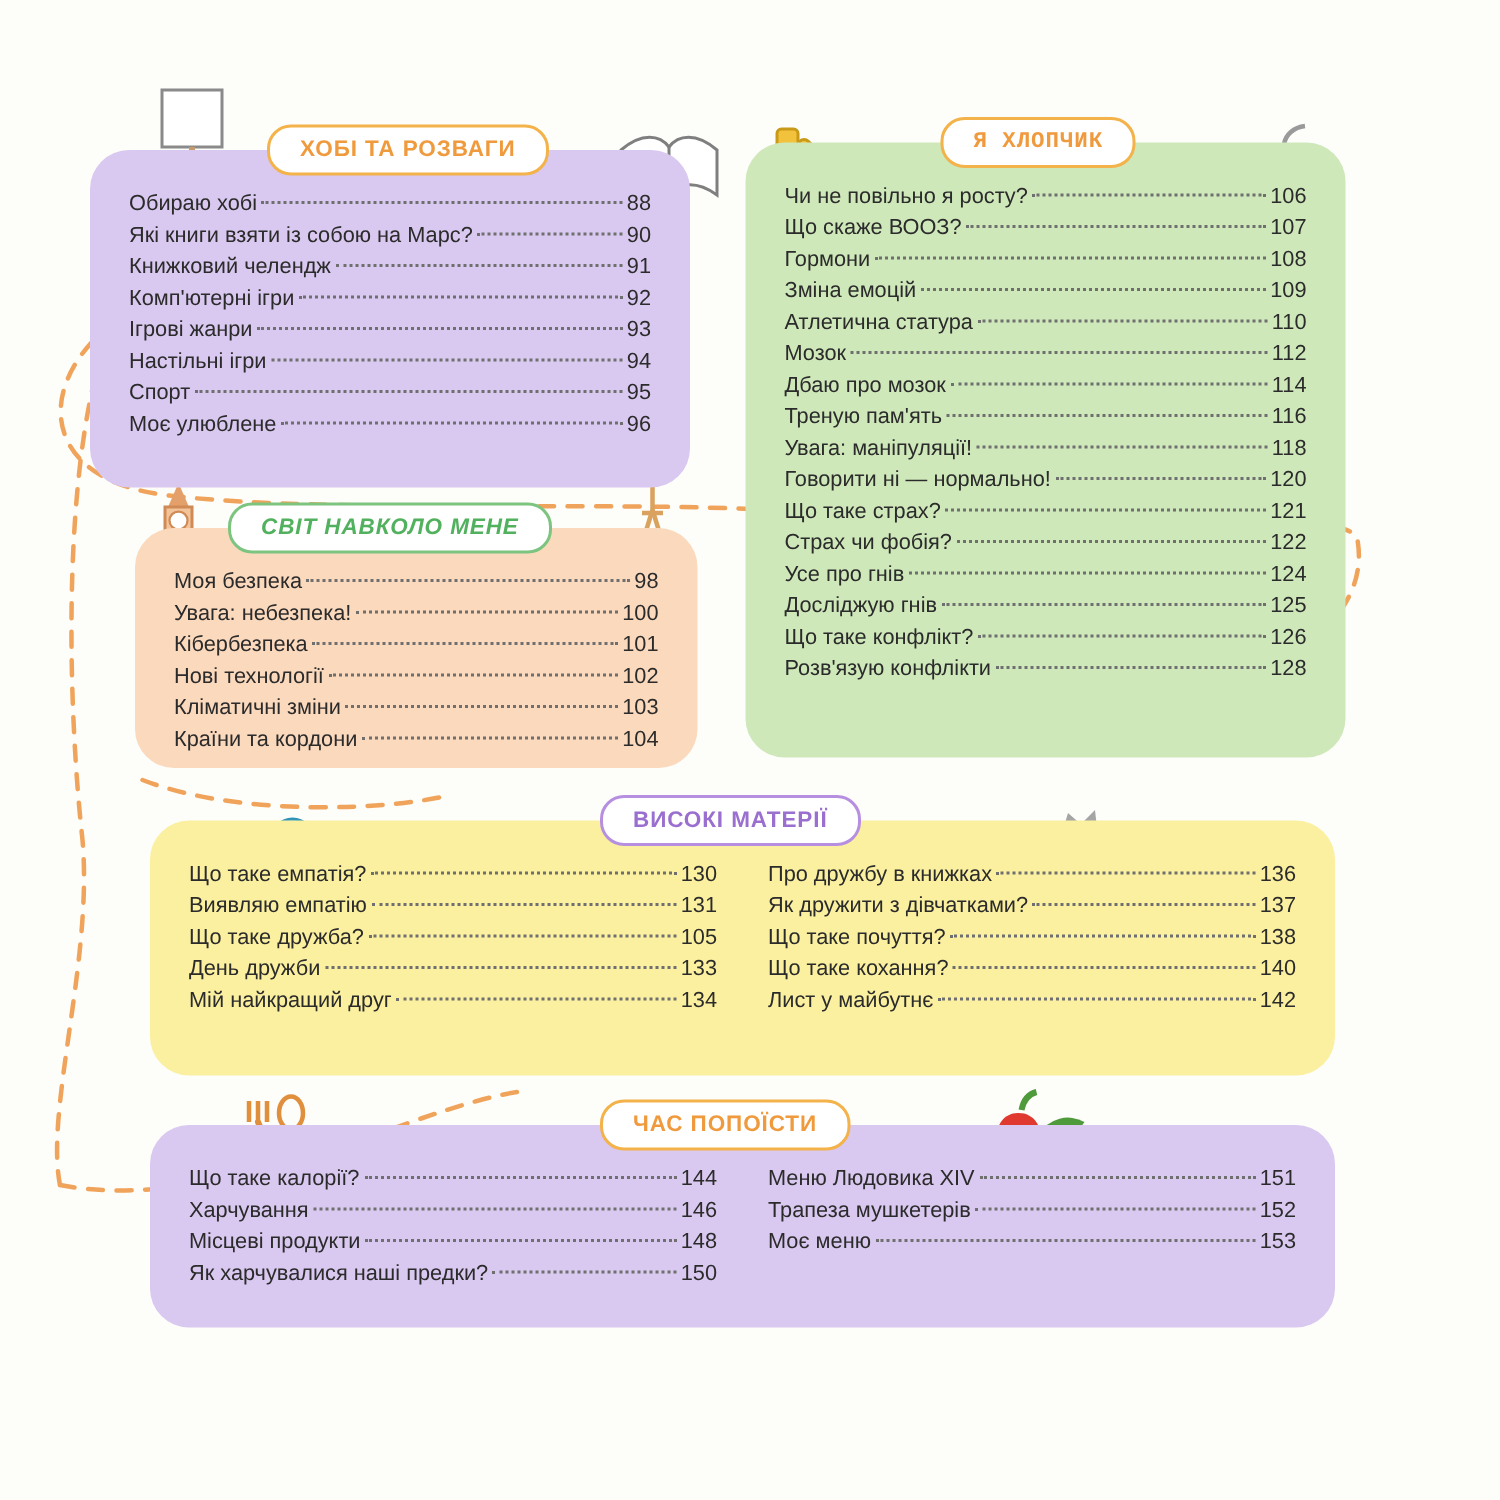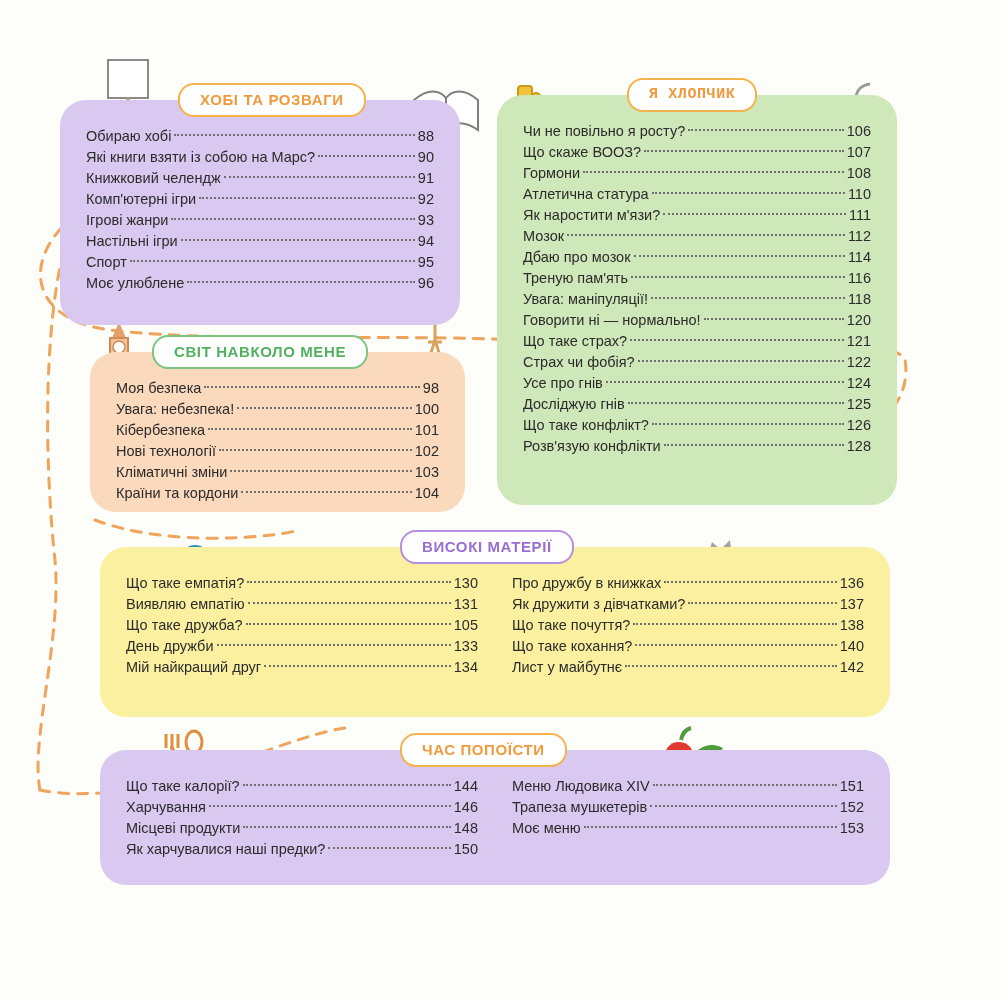--- a/index.html
+++ b/index.html
@@ -54,21 +54,21 @@
     margin:0 3px 4px 3px;
     min-width:8px;
     height:1px;
   }
   .row .p{flex:0 0 auto;font-size:14.5px;}
 
   
   #p-hobby{left:60px;top:100px;width:400px;height:225px;background:#d9c8ef;}
   #p-hobby .panel-title{left:118px;color:#f09a3e;border-color:#f3b24a;}
   #p-world{left:90px;top:352px;width:375px;height:160px;background:#fbd9bd;}
-  #p-world .panel-title{left:62px;color:#52b15e;border-color:#7cc47f;}
+  #p-world .panel-title{left:62px;color:#52b15e;border-color:#7cc47f;font-style:italic;}
   #p-boy{left:497px;top:95px;width:400px;height:410px;background:#cfe8ba;}
   #p-boy .panel-title{left:130px;color:#f09a3e;border-color:#f3b24a;font-family:Liberation Mono, monospace;}
   #p-high{left:100px;top:547px;width:790px;height:170px;background:#fbf0a0;}
   #p-high .panel-title{left:300px;color:#9a6fd0;border-color:#b78fe0;}
   #p-food{left:100px;top:750px;width:790px;height:135px;background:#d9c8ef;}
   #p-food .panel-title{left:300px;color:#f09a3e;border-color:#f3b24a;}
 
   .deco{position:absolute;}
 </style>
 </head>
@@ -257,28 +257,28 @@
               <span class="t">Що скаже ВООЗ?</span>
               <span class="dots"></span>
               <span class="p">107</span>
             </div>
           <div class="row">
               <span class="t">Гормони</span>
               <span class="dots"></span>
               <span class="p">108</span>
             </div>
           <div class="row">
+              <span class="t">Зміна емоцій</span>
+              <span class="dots"></span>
+              <span class="p">109</span>
+            </div>
+          <div class="row">
               <span class="t">Атлетична статура</span>
               <span class="dots"></span>
               <span class="p">110</span>
-            </div>
-          <div class="row">
-              <span class="t">Як наростити м'язи?</span>
-              <span class="dots"></span>
-              <span class="p">111</span>
             </div>
           <div class="row">
               <span class="t">Мозок</span>
               <span class="dots"></span>
               <span class="p">112</span>
             </div>
           <div class="row">
               <span class="t">Дбаю про мозок</span>
               <span class="dots"></span>
               <span class="p">114</span>

